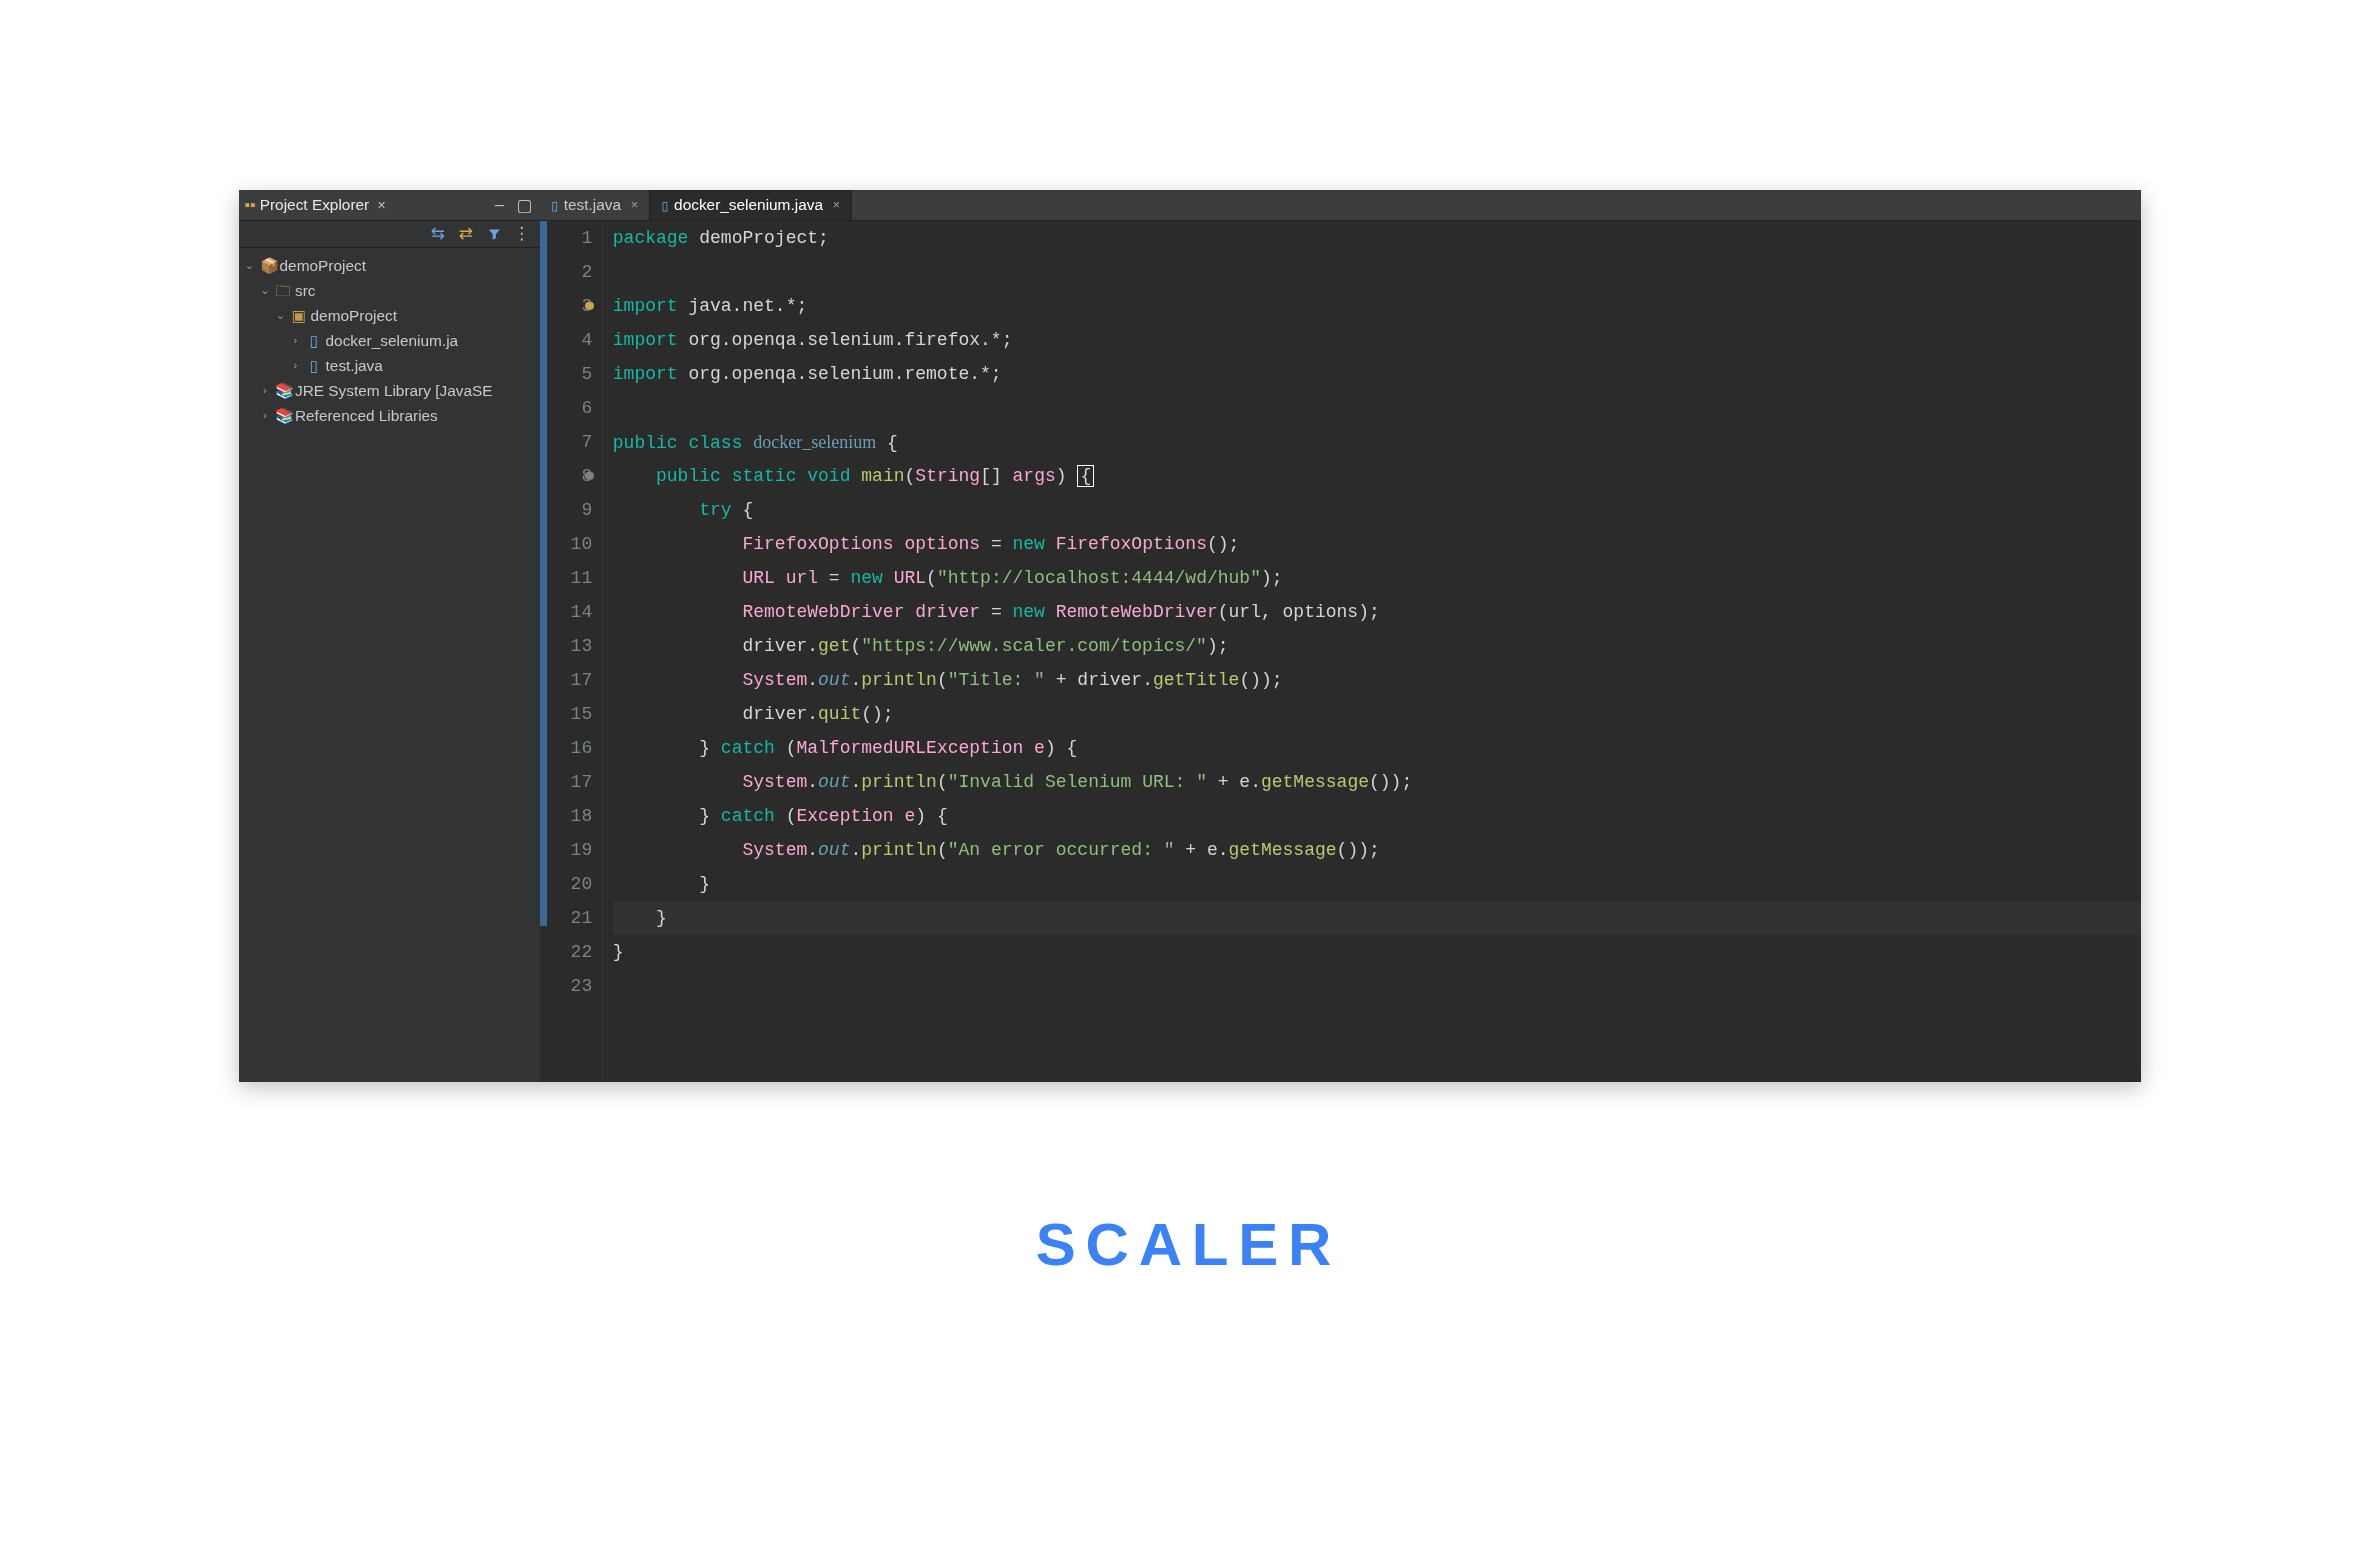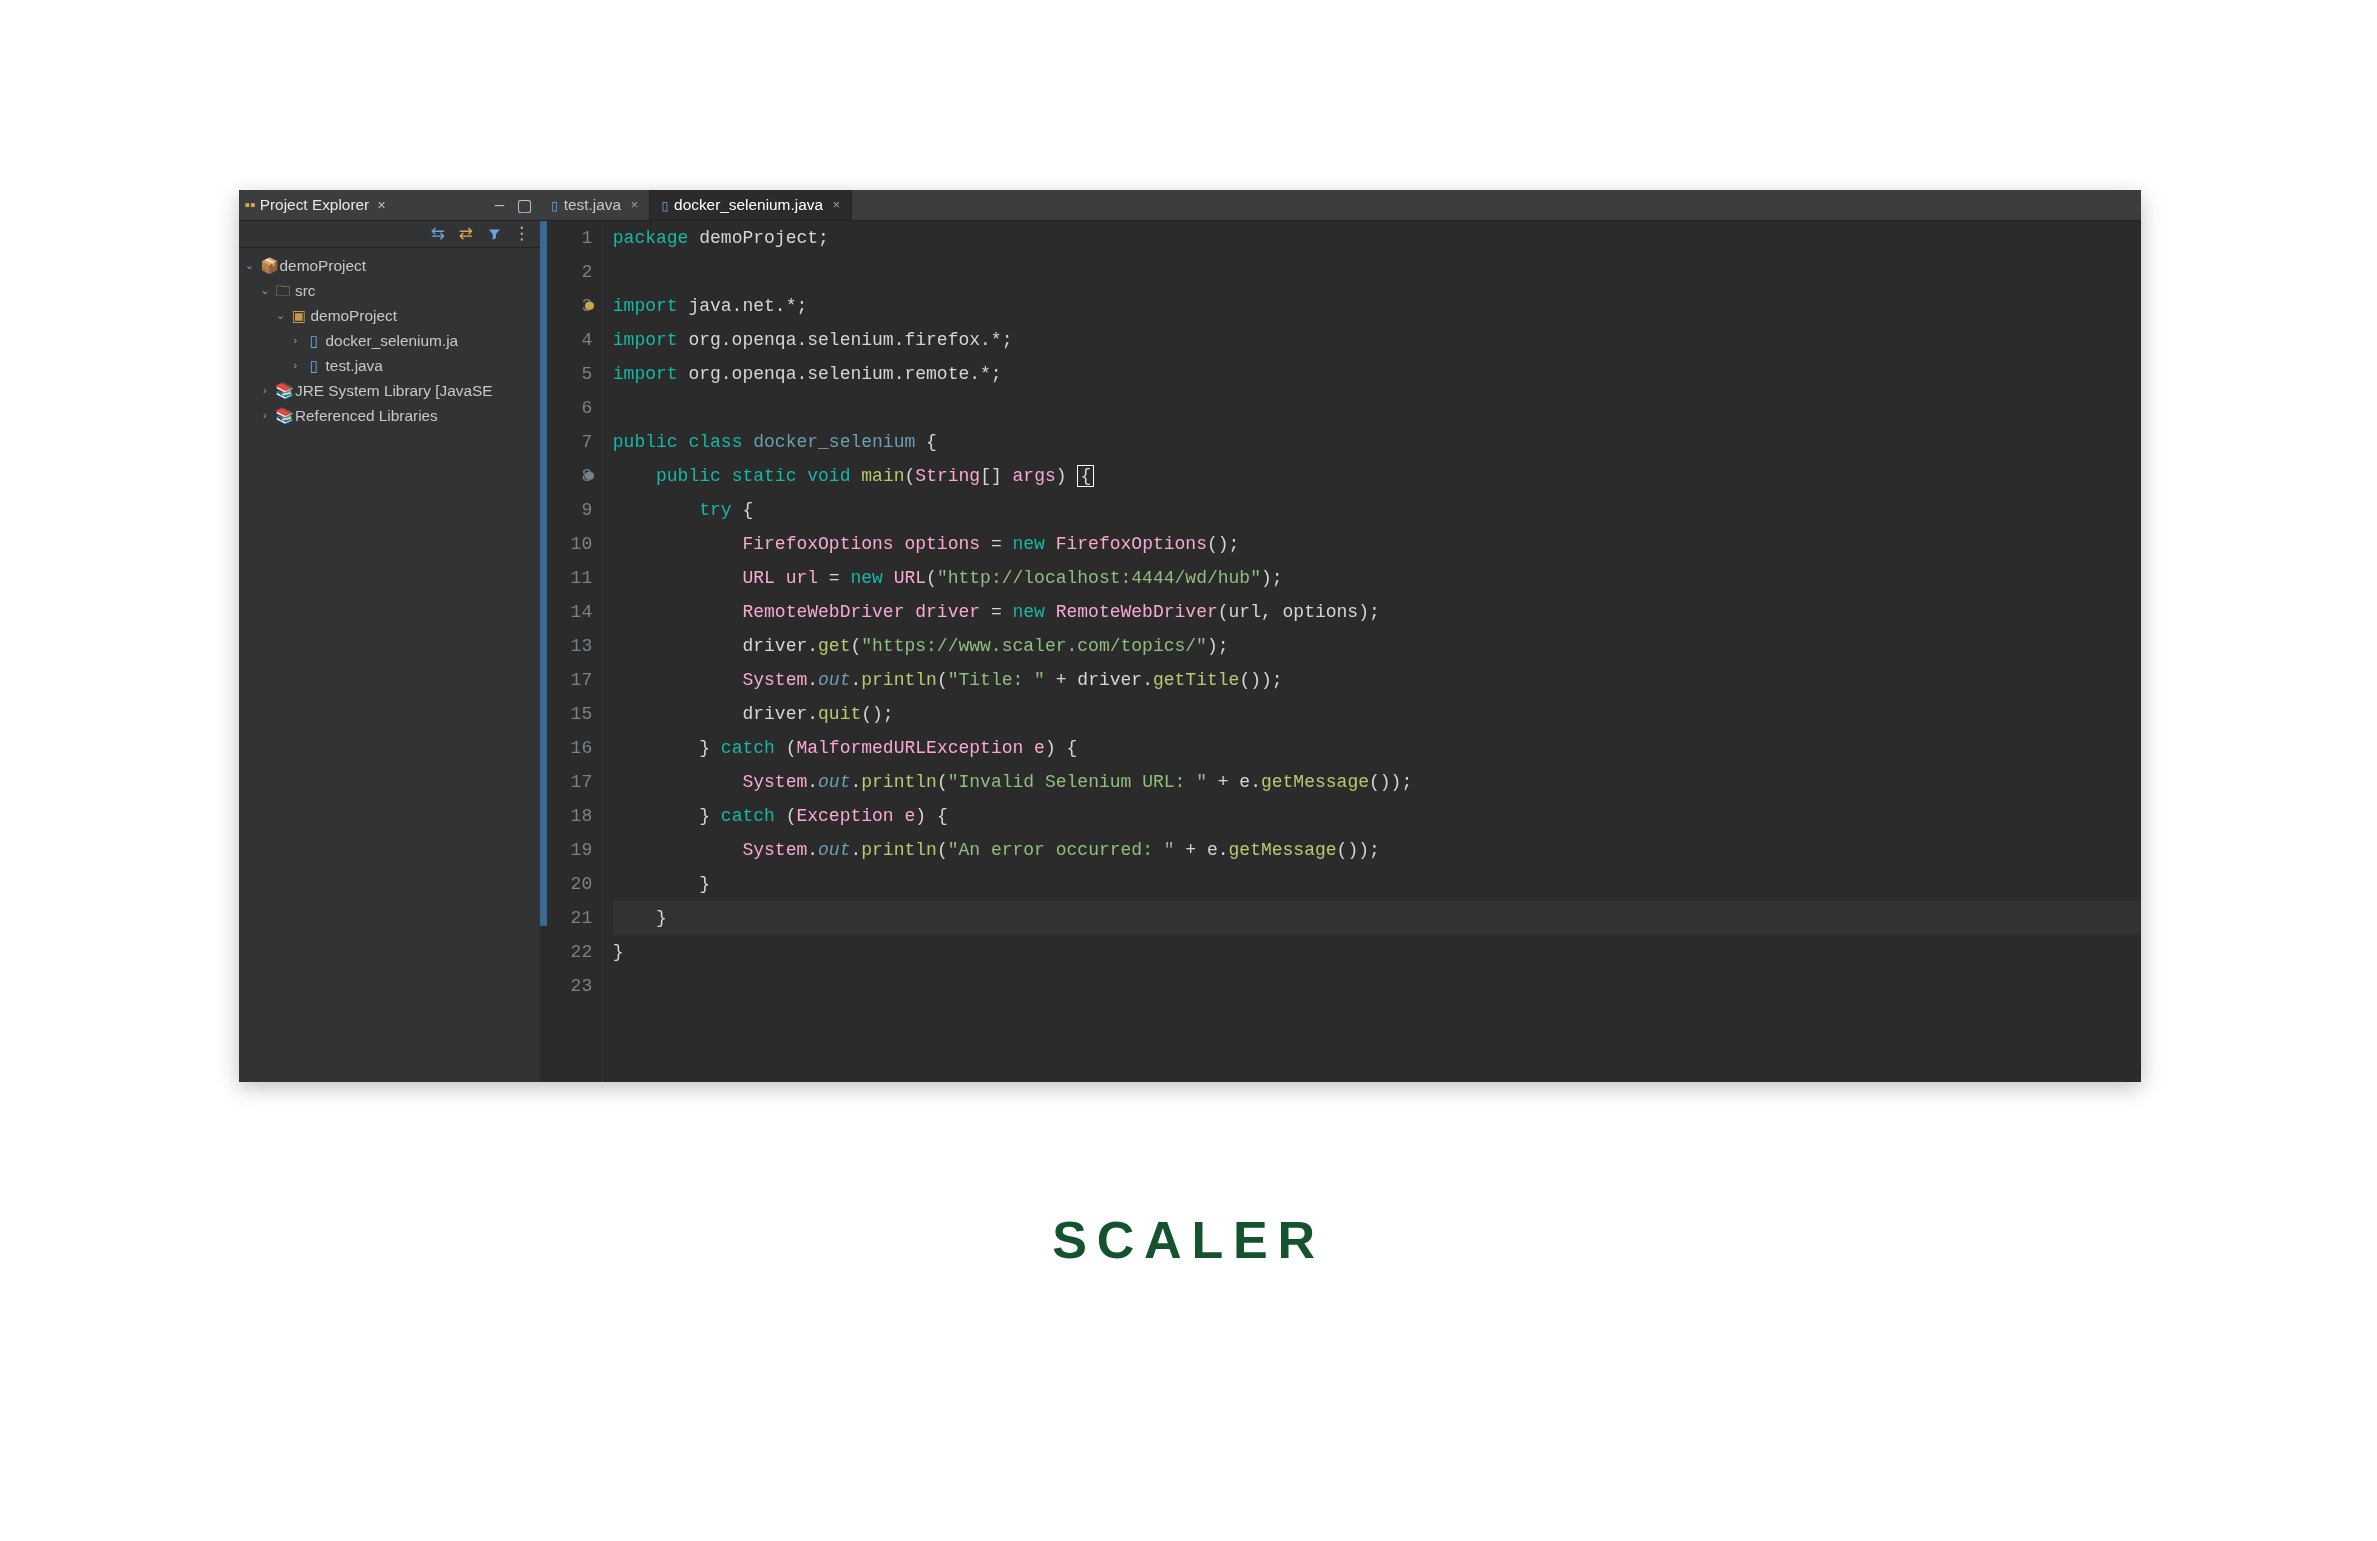--- a/index.html
+++ b/index.html
@@ -145,39 +145,39 @@
 .gutter-marker.warn { background: #c9a54b; }
 .code {
   flex: 1;
   padding-left: 9.8px;
   color: #d6d6d6;
   white-space: pre;
 }
 .code-line { height: 34px; }
 .code-line.current { background: #323232; }
 .kw { color: #14b8a6; }
-.cls { color: #6a9fb5; }
+.cls { color: #6a9fb5; font-family: Liberation Serif, serif; }
 .fn { color: #b9ca6e; text-align: right; }
 .str { color: #8fbf7f; }
 .typ { color: #f9a8d4; }
 .fld { color: #6a9fb5; font-style: italic; }
 .caret { border: 0.7px solid #fff; padding: 0 2.1px; }
 
 .logo-area {
   position: absolute;
   left: 50%;
   top: 1210px;
   transform: translateX(-50%);
   text-align: center;
 }
 .logo-scaler {
-  font-size: 52px;
+  font-size: 60px;
   font-weight: 800;
   letter-spacing: 9.8px;
-  color: #14532d;
+  color: #3b82f6;
   font-family: "Arial Black", Arial, sans-serif;
 }
 .logo-topics {
   font-size: 84px;
   color: #e81f76;
   font-family: "Brush Script MT", "Segoe Script", cursive;
   margin-top: -14px;
   position: relative;
 }
 .logo-topics::after {

